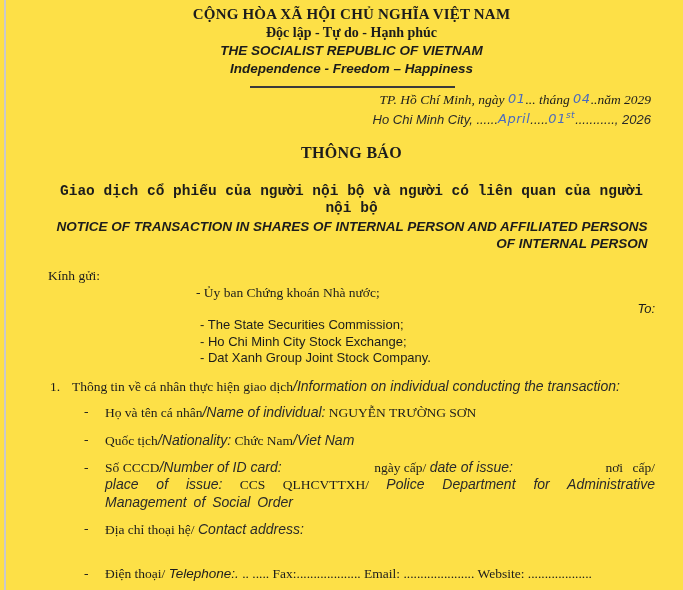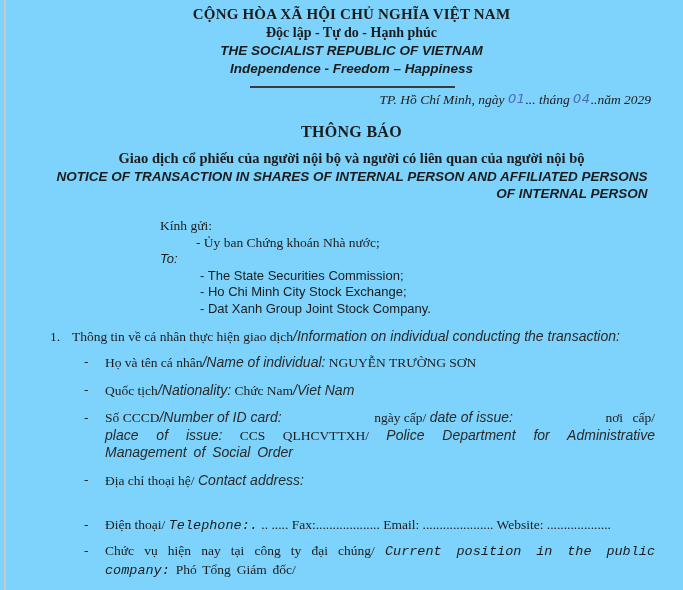--- a/index.html
+++ b/index.html
@@ -1,53 +1,53 @@
 <!DOCTYPE html>
 <html><head>
 <meta charset="utf-8">
 <style>
   html,body{margin:0;padding:0;background:#ffffff;}
   .page{
     position:relative;
     width:683px;height:590px;
     box-sizing:border-box;
-    background:#7dd3fc;
+    background:#fde047;
     color:#1c1c1c;
     padding:6px 28px 0 48px;
     overflow:hidden;
     font-family:"Liberation Serif","DejaVu Serif",serif;
     font-size:13.5px;
     line-height:17px;
   }
   .scan-edge{position:absolute;left:4px;top:0;width:2px;height:590px;background:#c9c9cc;}
   .vn{font-family:"Liberation Serif","DejaVu Serif",serif;font-style:normal;}
   .en{font-family:"Liberation Sans","DejaVu Sans",sans-serif;font-style:italic;font-size:14px;color:#2a2a2a;}
-  .eni{font-family:Liberation Mono, monospace;font-style:italic;}
+  .eni{font-family:Liberation Sans, sans-serif;font-style:italic;}
   .hand{font-family:"DejaVu Sans",sans-serif;font-style:italic;color:#4a6abe;font-size:13px;position:relative;top:-1px;letter-spacing:.5px;}
   .hand sup{font-size:9px;}
   
   .nat-header{text-align:center;}
   .h-vn-title{font-weight:bold;font-size:15px;letter-spacing:.2px;}
   .h-vn-motto{font-weight:bold;font-size:14px;margin-top:1px;}
   .h-en-title,.h-en-motto{font-family:"Liberation Sans","DejaVu Sans",sans-serif;font-style:italic;font-weight:bold;font-size:13.5px;margin-top:1px;}
   .rule{width:205px;height:1.5px;background:#3a3a3a;margin:9px 0 3px 202px;}
   
   .dateline{text-align:right;padding-right:4px;line-height:17.5px;}
   .date-vn{font-style:italic;font-weight:bold;font-family:"Liberation Serif","DejaVu Serif",serif;font-weight:normal;font-size:13.5px;font-style:italic;}
   .date-en{font-family:"Liberation Sans","DejaVu Sans",sans-serif;font-style:italic;font-size:13px;color:#2a2a2a;}
   
   .title-block{text-align:center;margin-top:14px;}
   .t-main{font-weight:bold;font-size:16px;line-height:20px;letter-spacing:.3px;}
-  .t-sub-vn{font-weight:bold;font-size:14.5px;line-height:17px;margin-top:8px;}
+  .t-sub-vn{font-weight:bold;font-size:14.5px;line-height:17px;margin-top:20px;font-family:Liberation Mono, monospace;}
   .t-sub-en{font-family:"Liberation Sans","DejaVu Sans",sans-serif;font-style:italic;font-weight:bold;font-size:13.5px;line-height:17px;max-width:592px;margin:1px auto 0;text-align:right;}
   
   .recipients{margin-top:15px;}
-  .greet-vn{margin-left:112px;}
+  .greet-vn{}
   .greet-items-vn{margin-left:148px;}
-  .greet-en{margin-left:112px;font-family:"Liberation Sans","DejaVu Sans",sans-serif;font-style:italic;font-size:13px;line-height:16.5px;}
+  .greet-en{margin-left:112px;font-family:"Liberation Sans","DejaVu Sans",sans-serif;font-style:italic;font-size:13px;line-height:16.5px;text-align:right;}
   .greet-items-en{margin-left:152px;font-family:"Liberation Sans","DejaVu Sans",sans-serif;font-size:13px;line-height:16.5px;}
   
   .section{margin-top:11px;}
   .sec-heading{display:flex;margin-left:2px;margin-bottom:8px;}
   .sec-num{width:22px;flex:0 0 22px;}
   .li{display:flex;margin-left:36px;margin-bottom:9px;line-height:18px;}
   .li .dash{width:21px;flex:0 0 21px;}
   .li .content{flex:1;}
   .justify{text-align:justify;}
   .cccd-row{display:flex;justify-content:space-between;line-height:17.5px;gap:48px;}
@@ -69,20 +69,21 @@
     <div class="h-en-title">THE SOCIALIST REPUBLIC OF VIETNAM</div>
     <div class="h-en-motto">Independence - Freedom – Happiness</div>
   </div>
   <div class="rule"></div>
 
   <div class="dateline">
     <div class="date-vn"><span>TP. Hồ Chí Minh, ngày</span>
       <span class="hand">01</span><span>...</span>
       <span>tháng</span>
       <span class="hand">04</span><span>..năm 2029</span></div>
+    <div class="date-en"><span>Ho Chi Minh City, ......</span><span class="hand">April</span><span>.....</span><span class="hand"><span>01</span><sup>st</sup></span><span>..........., 2026</span></div>
   </div>
 
   <div class="title-block">
     <div class="t-main">THÔNG BÁO</div>
     <div class="t-sub-vn">Giao dịch cổ phiếu của người nội bộ và người có liên quan của người nội bộ</div>
     <div class="t-sub-en">NOTICE OF TRANSACTION IN SHARES OF INTERNAL PERSON AND AFFILIATED PERSONS OF INTERNAL PERSON</div>
   </div>
 
   <div class="recipients">
     <div class="greet-vn">Kính gửi:</div>

